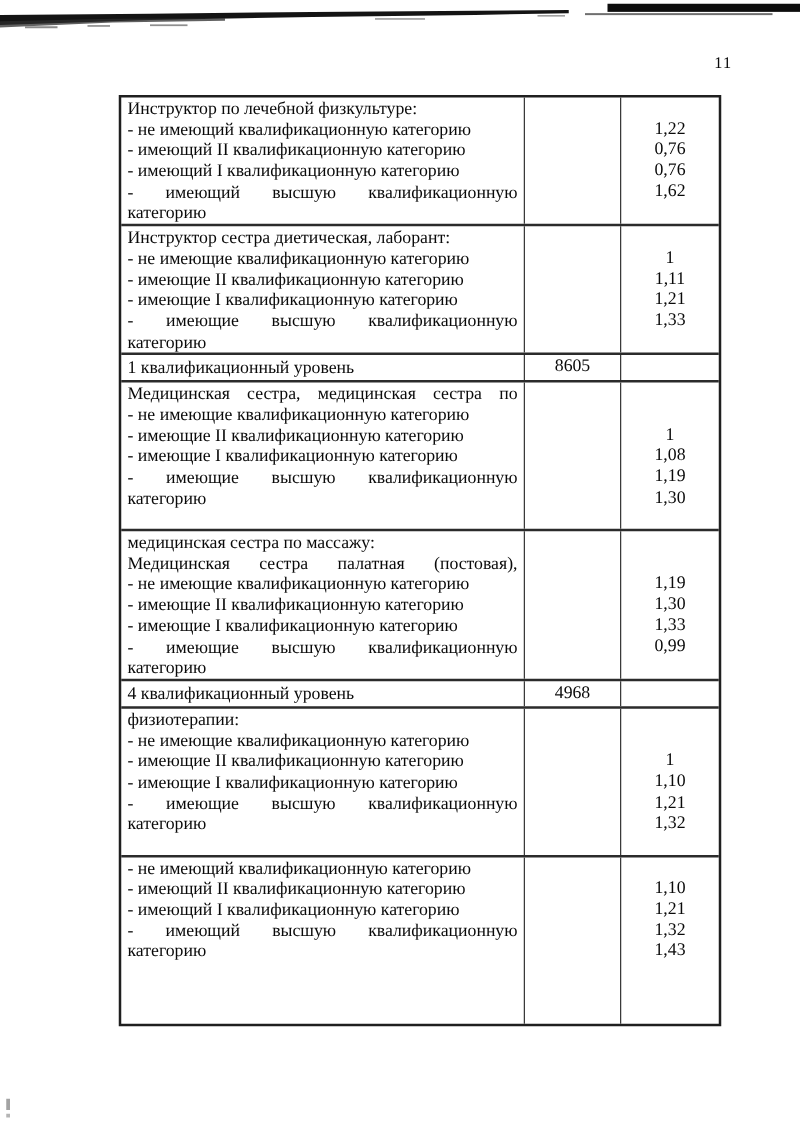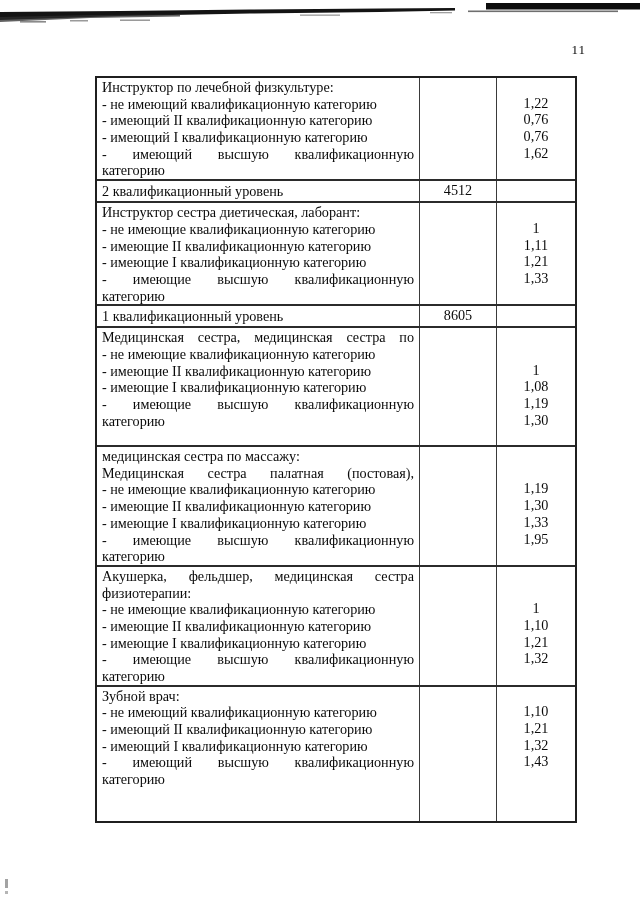--- a/index.html
+++ b/index.html
@@ -69,25 +69,20 @@
       <div class="cell c2"></div>
       <div class="cell c3 val-cell">
         <div class="line"></div>
         <div class="line">1,22</div>
         <div class="line">0,76</div>
         <div class="line">0,76</div>
         <div class="line">1,62</div>
         <div class="line"></div>
       </div>
     </div>
-    <div class="row level">
-      <div class="cell c1">2 квалификационный уровень</div>
-      <div class="cell c2">4512</div>
-      <div class="cell c3"></div>
-    </div>
     <div class="row">
       <div class="cell c1">
         <div class="line">Инструктор сестра диетическая, лаборант:</div>
         <div class="line">- не имеющие квалификационную категорию</div>
         <div class="line">- имеющие II квалификационную категорию</div>
         <div class="line">- имеющие I квалификационную категорию</div>
         <div class="line j">- имеющие высшую квалификационную</div>
         <div class="line">категорию</div>
       </div>
       <div class="cell c2"></div>
@@ -135,48 +130,51 @@
         <div class="line j">- имеющие высшую квалификационную</div>
         <div class="line">категорию</div>
       </div>
       <div class="cell c2"></div>
       <div class="cell c3 val-cell">
         <div class="line"></div>
         <div class="line"></div>
         <div class="line">1,19</div>
         <div class="line">1,30</div>
         <div class="line">1,33</div>
-        <div class="line">1,95</div>
+        <div class="line">0,99</div>
         <div class="line"></div>
       </div>
     </div>
+    <div class="row level">
+      <div class="cell c1">4 квалификационный уровень</div>
+      <div class="cell c2">4968</div>
+      <div class="cell c3"></div>
+    </div>
     <div class="row">
       <div class="cell c1">
-        <div class="line j">Акушерка, фельдшер, медицинская сестра</div>
         <div class="line">физиотерапии:</div>
         <div class="line">- не имеющие квалификационную категорию</div>
         <div class="line">- имеющие II квалификационную категорию</div>
         <div class="line">- имеющие I квалификационную категорию</div>
         <div class="line j">- имеющие высшую квалификационную</div>
         <div class="line">категорию</div>
       </div>
       <div class="cell c2"></div>
       <div class="cell c3 val-cell">
         <div class="line"></div>
         <div class="line"></div>
         <div class="line">1</div>
         <div class="line">1,10</div>
         <div class="line">1,21</div>
         <div class="line">1,32</div>
         <div class="line"></div>
       </div>
     </div>
     <div class="row">
       <div class="cell c1">
-        <div class="line">Зубной врач:</div>
         <div class="line">- не имеющий квалификационную категорию</div>
         <div class="line">- имеющий II квалификационную категорию</div>
         <div class="line">- имеющий I квалификационную категорию</div>
         <div class="line j">- имеющий высшую квалификационную</div>
         <div class="line">категорию</div>
         <div class="line"></div>
         <div class="line"></div>
       </div>
       <div class="cell c2"></div>
       <div class="cell c3 val-cell">

